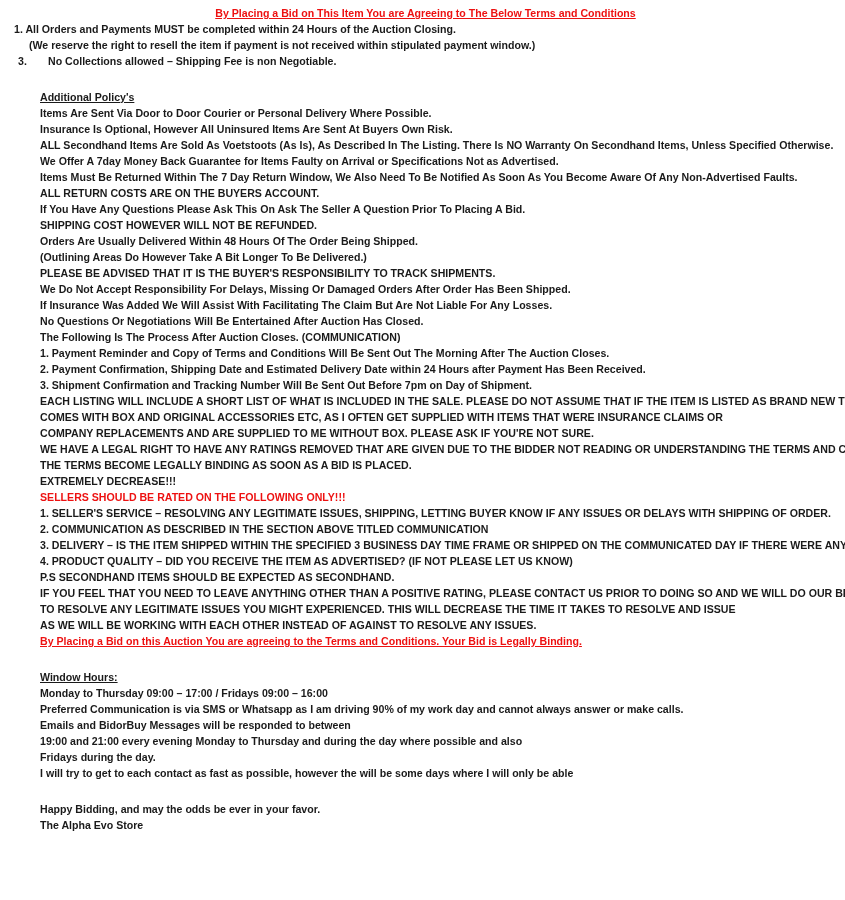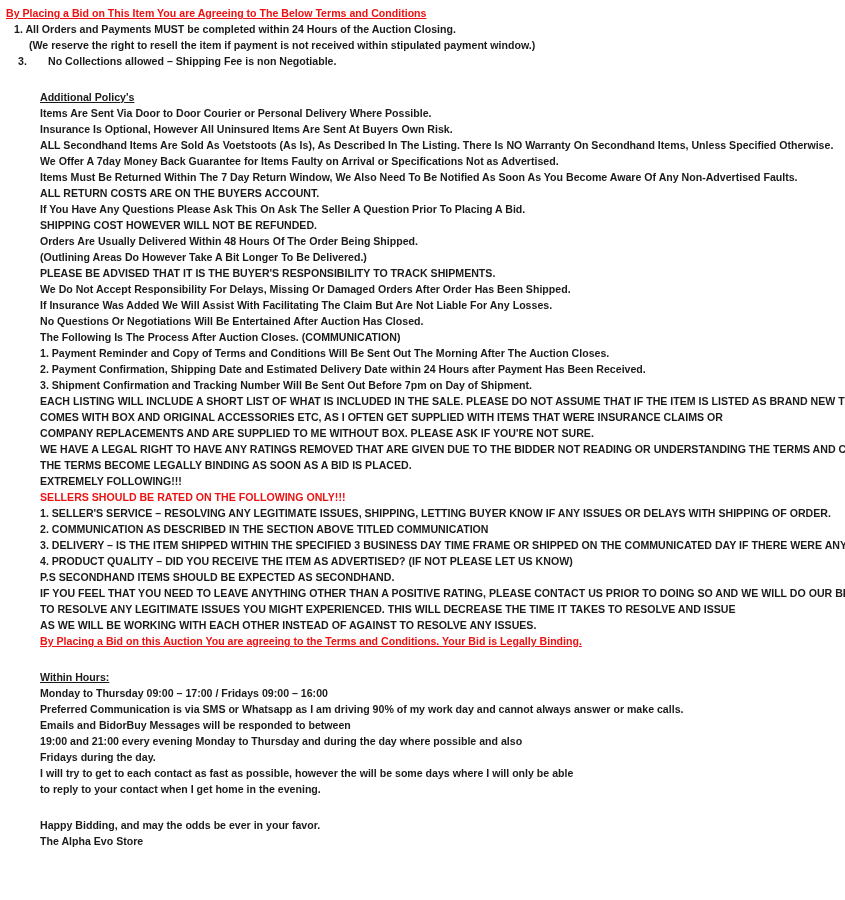--- a/index.html
+++ b/index.html
@@ -21,21 +21,21 @@
     font-weight: bold;
     line-height: 16px;
     height: 16px;
     color: var(--ink, #1a1a1a);
     letter-spacing: 0;
   }
   .line.blank {
     height: 20px;
     line-height: 20px;
   }
-  .indent-title  { padding-left: 6px;  }
+  .indent-title  { padding-left: 6px; text-align: center;  }
   .indent-num1   { padding-left: 14px; }
   .indent-paren  { padding-left: 17px; margin-left: 12px; }
   .indent-numtab { padding-left: 18px; }
   .indent-body   { padding-left: 40px; }
   .num {
     display: inline-block;
     width: 30px;
   }
   .red { color: var(--red, #ed1111); }
   .underline { text-decoration: underline; }
@@ -66,36 +66,35 @@
     <div class="line indent-body"><span>No Questions Or Negotiations Will Be Entertained After Auction Has Closed.</span></div>
     <div class="line indent-body"><span>The Following Is The Process After Auction Closes. (COMMUNICATION)</span></div>
     <div class="line indent-body"><span>1. Payment Reminder and Copy of Terms and Conditions Will Be Sent Out The Morning After The Auction Closes.</span></div>
     <div class="line indent-body"><span>2. Payment Confirmation, Shipping Date and Estimated Delivery Date within 24 Hours after Payment Has Been Received.</span></div>
     <div class="line indent-body"><span>3. Shipment Confirmation and Tracking Number Will Be Sent Out Before 7pm on Day of Shipment.</span></div>
     <div class="line indent-body"><span>EACH LISTING WILL INCLUDE A SHORT LIST OF WHAT IS INCLUDED IN THE SALE. PLEASE DO NOT ASSUME THAT IF THE ITEM IS LISTED AS BRAND NEW THAT IT</span></div>
     <div class="line indent-body"><span>COMES WITH BOX AND ORIGINAL ACCESSORIES ETC, AS I OFTEN GET SUPPLIED WITH ITEMS THAT WERE INSURANCE CLAIMS OR</span></div>
     <div class="line indent-body"><span>COMPANY REPLACEMENTS AND ARE SUPPLIED TO ME WITHOUT BOX. PLEASE ASK IF YOU'RE NOT SURE.</span></div>
     <div class="line indent-body"><span>WE HAVE A LEGAL RIGHT TO HAVE ANY RATINGS REMOVED THAT ARE GIVEN DUE TO THE BIDDER NOT READING OR UNDERSTANDING THE TERMS AND CONDITIONS.</span></div>
     <div class="line indent-body"><span>THE TERMS BECOME LEGALLY BINDING AS SOON AS A BID IS PLACED.</span></div>
-    <div class="line indent-body"><span>EXTREMELY FOLLOWING!!!</span></div>
+    <div class="line indent-body"><span>EXTREMELY DECREASE!!!</span></div>
     <div class="line indent-body"><span class="red">SELLERS SHOULD BE RATED ON THE FOLLOWING ONLY!!!</span></div>
     <div class="line indent-body"><span>1. SELLER'S SERVICE – RESOLVING ANY LEGITIMATE ISSUES, SHIPPING, LETTING BUYER KNOW IF ANY ISSUES OR DELAYS WITH SHIPPING OF ORDER.</span></div>
     <div class="line indent-body"><span>2. COMMUNICATION AS DESCRIBED IN THE SECTION ABOVE TITLED COMMUNICATION</span></div>
     <div class="line indent-body"><span>3. DELIVERY – IS THE ITEM SHIPPED WITHIN THE SPECIFIED 3 BUSINESS DAY TIME FRAME OR SHIPPED ON THE COMMUNICATED DAY IF THERE WERE ANY DELAYS.</span></div>
     <div class="line indent-body"><span>4. PRODUCT QUALITY – DID YOU RECEIVE THE ITEM AS ADVERTISED? (IF NOT PLEASE LET US KNOW)</span></div>
     <div class="line indent-body"><span>P.S SECONDHAND ITEMS SHOULD BE EXPECTED AS SECONDHAND.</span></div>
     <div class="line indent-body"><span>IF YOU FEEL THAT YOU NEED TO LEAVE ANYTHING OTHER THAN A POSITIVE RATING, PLEASE CONTACT US PRIOR TO DOING SO AND WE WILL DO OUR BEST</span></div>
     <div class="line indent-body"><span>TO RESOLVE ANY LEGITIMATE ISSUES YOU MIGHT EXPERIENCED. THIS WILL DECREASE THE TIME IT TAKES TO RESOLVE AND ISSUE</span></div>
     <div class="line indent-body"><span>AS WE WILL BE WORKING WITH EACH OTHER INSTEAD OF AGAINST TO RESOLVE ANY ISSUES.</span></div>
     <div class="line indent-body"><span class="red underline">By Placing a Bid on this Auction You are agreeing to the Terms and Conditions. Your Bid is Legally Binding.</span></div>
     <div class="line blank">&nbsp;</div>
-    <div class="line indent-body"><span class="underline">Within Hours:</span></div>
+    <div class="line indent-body"><span class="underline">Window Hours:</span></div>
     <div class="line indent-body"><span>Monday to Thursday 09:00 – 17:00 / Fridays 09:00 – 16:00</span></div>
     <div class="line indent-body"><span>Preferred Communication is via SMS or Whatsapp as I am driving 90% of my work day and cannot always answer or make calls.</span></div>
     <div class="line indent-body"><span>Emails and BidorBuy Messages will be responded to between</span></div>
     <div class="line indent-body"><span>19:00 and 21:00 every evening Monday to Thursday and during the day where possible and also</span></div>
     <div class="line indent-body"><span>Fridays during the day.</span></div>
     <div class="line indent-body"><span>I will try to get to each contact as fast as possible, however the will be some days where I will only be able</span></div>
-    <div class="line indent-body"><span>to reply to your contact when I get home in the evening.</span></div>
     <div class="line blank">&nbsp;</div>
     <div class="line indent-body"><span>Happy Bidding, and may the odds be ever in your favor.</span></div>
     <div class="line indent-body"><span>The Alpha Evo Store</span></div>
   </div>
 
 </body></html>

